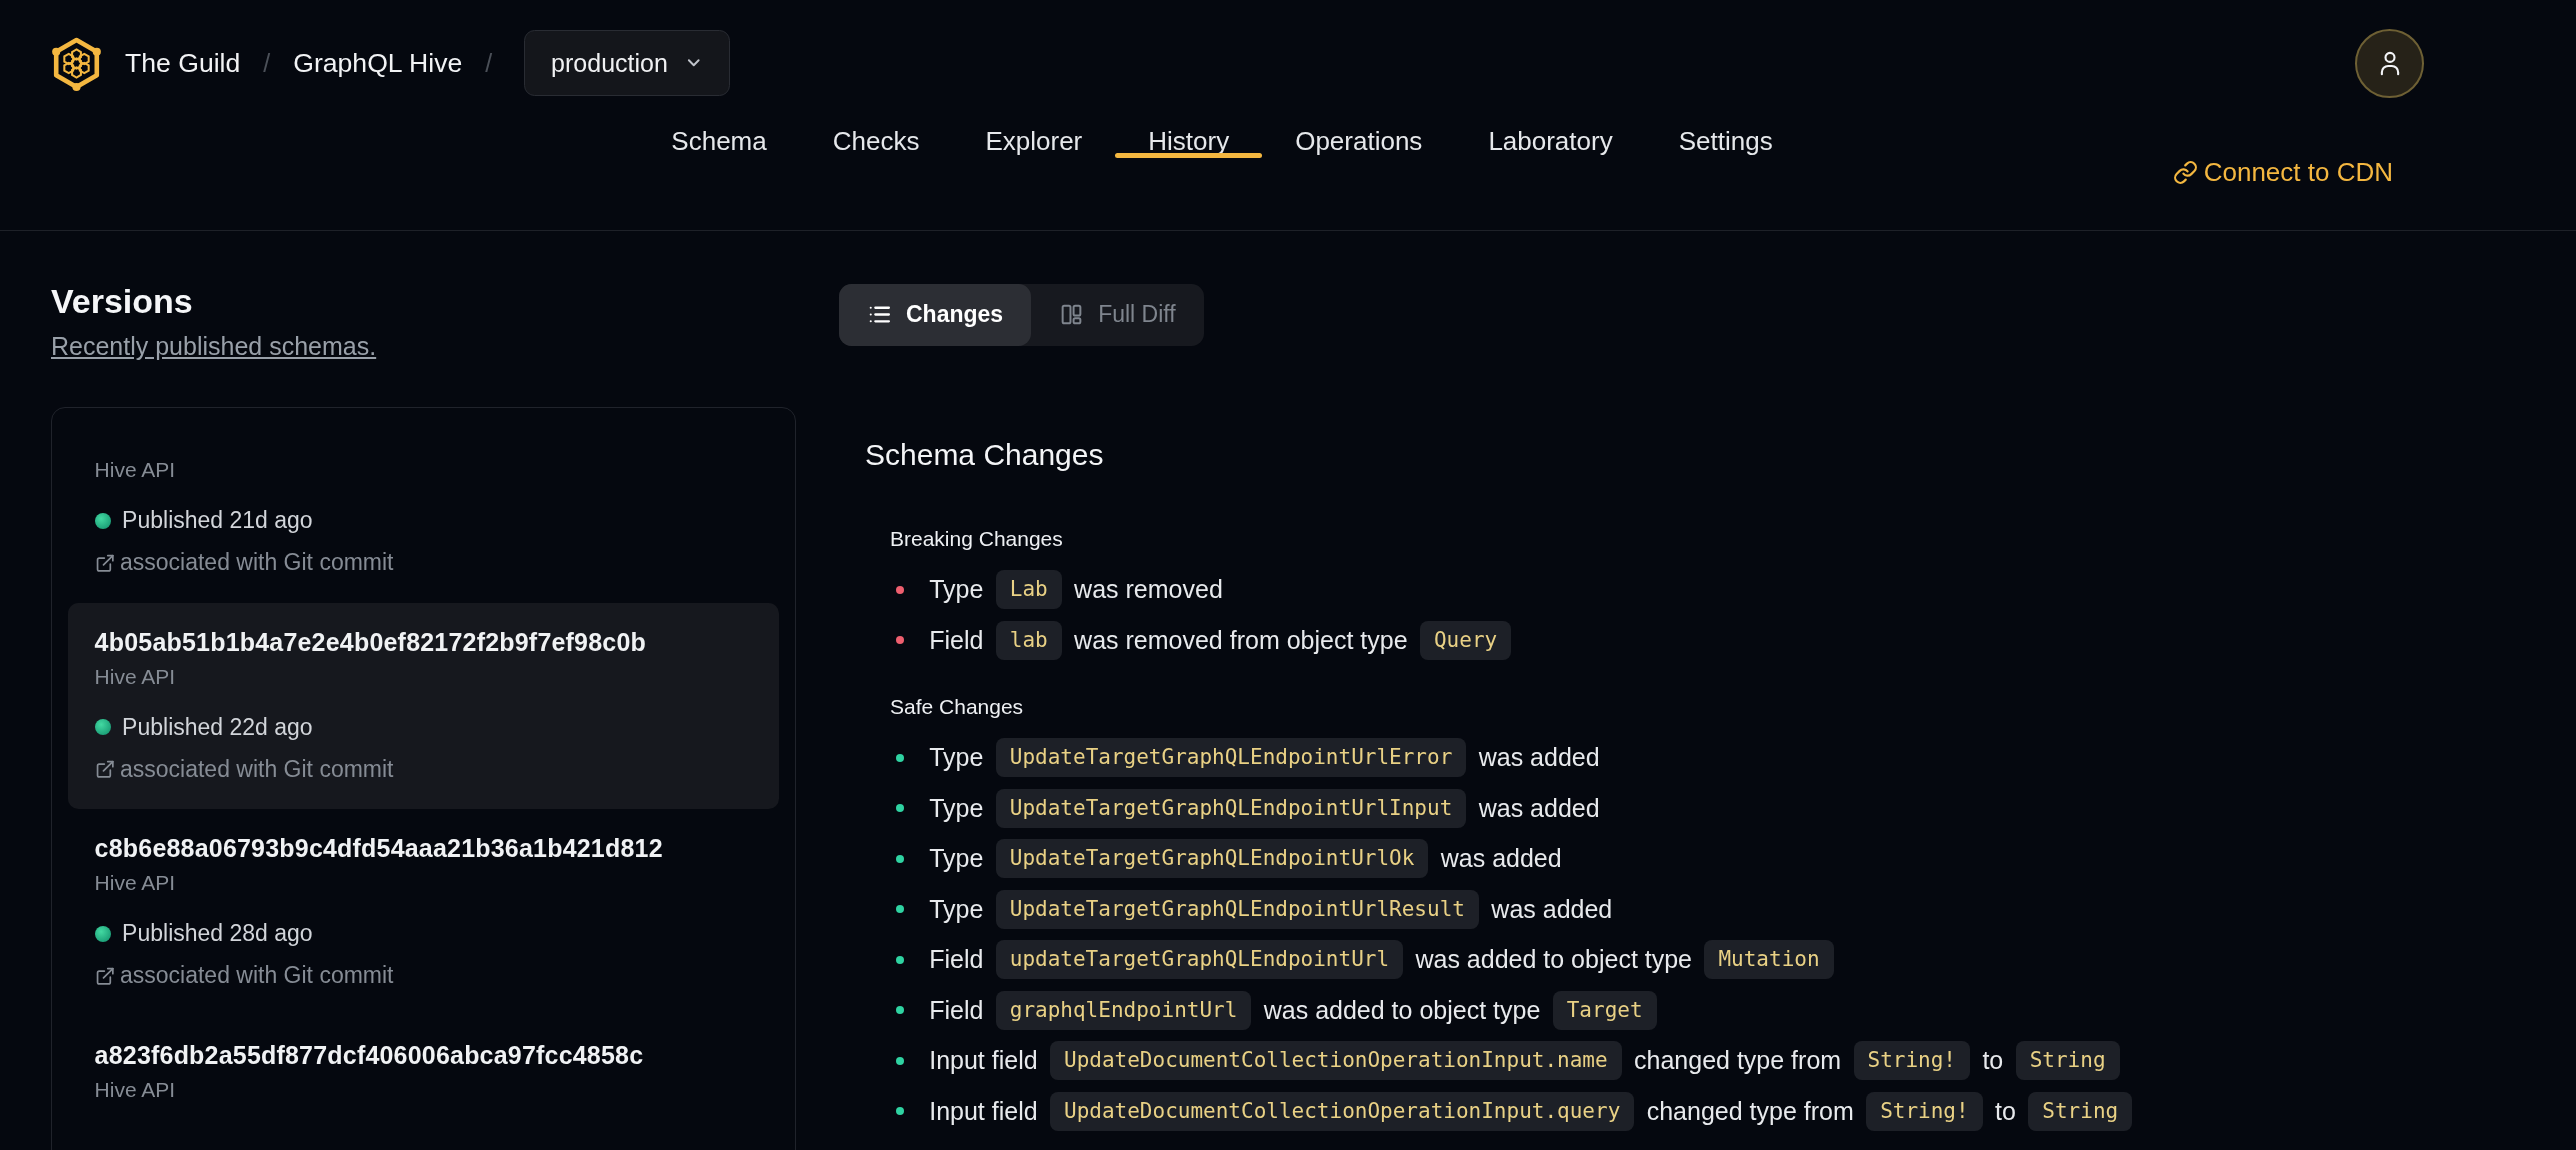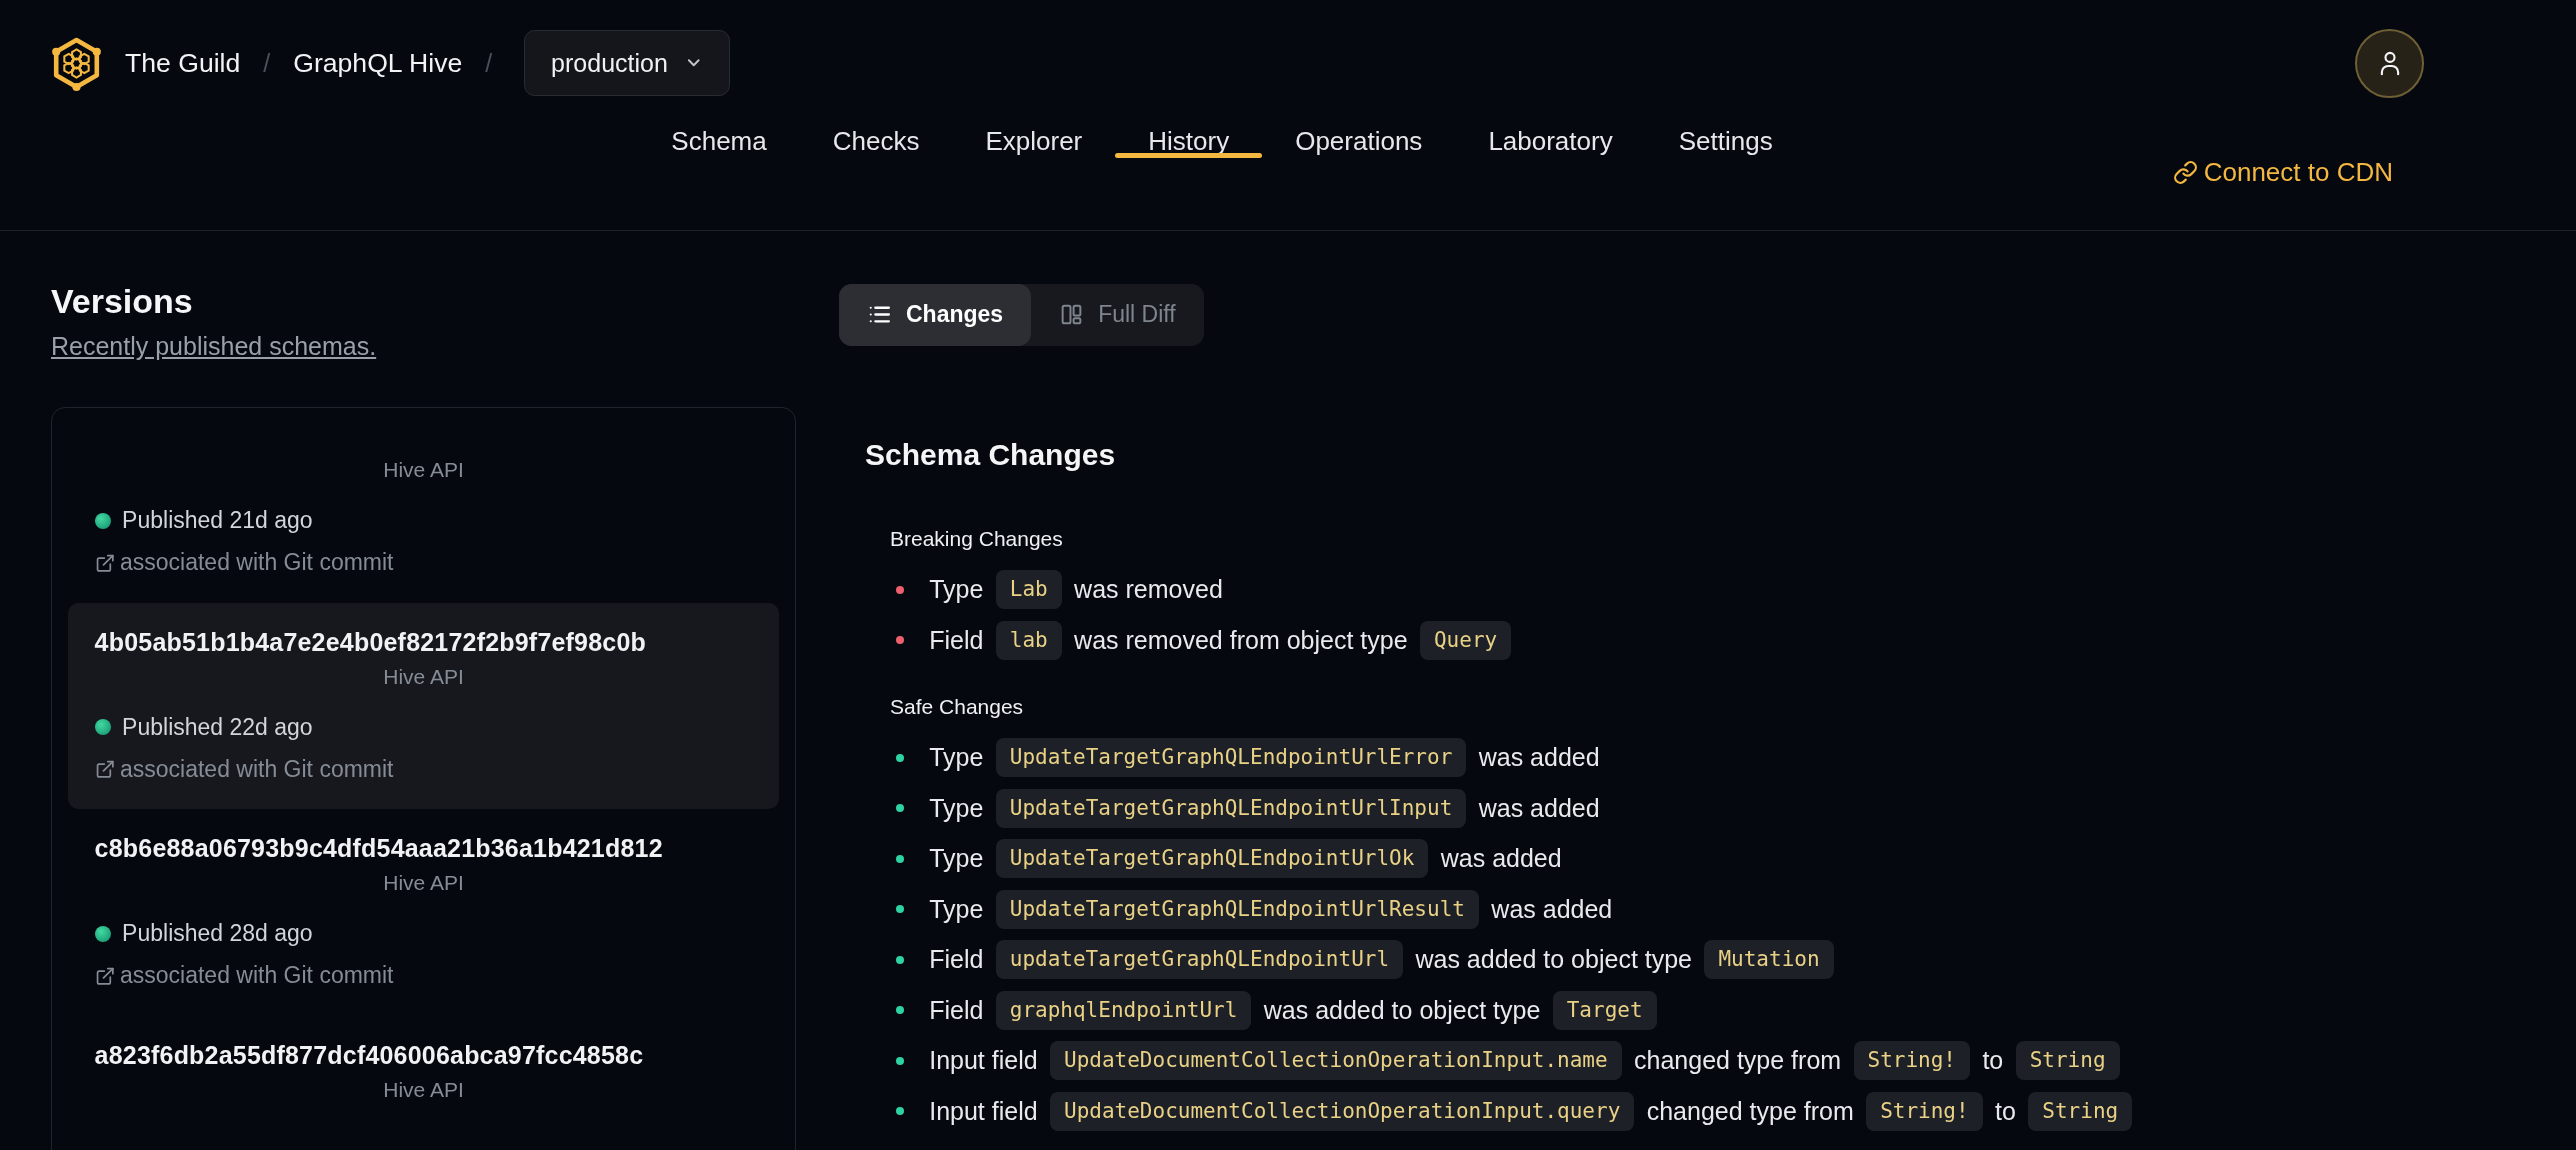--- a/index.html
+++ b/index.html
@@ -60,21 +60,21 @@
   
   .versions-col { width:745px; flex:none; }
   .versions-list {
     margin-top:46px;
     border:0.9px solid #20232b; border-radius:14px;
     padding:17.7px 16px; height:798px;
   }
   .v-item { padding:25px 26.6px 26.6px; border-radius:10.6px; cursor:pointer; }
   .v-item.selected { background:#16181e; }
   .v-hash { font-size:25px; font-weight:600; color:#f0f2f4; letter-spacing:0.2px; }
-  .v-service { font-size:21px; color:#868c95; margin-top:8px;text-align:center; }
+  .v-service { font-size:21px; color:#868c95; margin-top:8px; }
   .v-status { display:flex; align-items:center; gap:11.5px; margin-top:25px; font-size:23px; color:#d2d5da; }
   .v-dot {
     width:16px; height:16px; border-radius:50%; flex:none;
     background:radial-gradient(circle at 38% 35%, #43d9a2, #1ca078 75%);
   }
   .v-git { display:flex; align-items:center; gap:5px; margin-top:15px; font-size:23px; color:#868c95; cursor:pointer; }
 
   
   .details-col { flex:1; min-width:0; }
   .details-header { display:flex; justify-content:space-between; align-items:flex-start; padding-right:180px; }
@@ -83,21 +83,21 @@
     background:#17191f; border-radius:12.4px; margin-top:1.8px;
   }
   .seg {
     display:flex; align-items:center; gap:14px; padding:0 28px;
     background:transparent; border:none; border-radius:12.4px;
     font-family:inherit; font-size:23px; color:#7f858e; cursor:pointer;
   }
   .seg.active { background:#2c2e34; color:#ffffff; font-weight:600; }
 
   .schema-changes { margin:92px 0 0 26px; }
-  .sc-title { font-size:30px; font-weight:700; color:#f4f5f7; }
+  .sc-title { font-size:30px; font-weight:400; color:#f4f5f7; }
   .change-group { margin-left:25px; }
   .cg-heading { font-size:21px; font-weight:500; color:#eef0f3; margin-top:55px; }
   .cg-heading.safe { margin-top:35px; }
   .change-list { list-style:none; margin-top:19.5px; }
   .change-list li { display:flex; align-items:center; min-height:39px; margin-bottom:11.5px; font-size:25px; color:#e8eaed; white-space:nowrap; }
   .bullet { width:8px; height:8px; border-radius:50%; flex:none; margin:0 25px 0 6.2px; }
   .change-list.breaking .bullet { background:#ee5f6e; }
   .change-list.safe .bullet { background:#2fd3a2; }
   .chip {
     font-family:"DejaVu Sans Mono", monospace;

